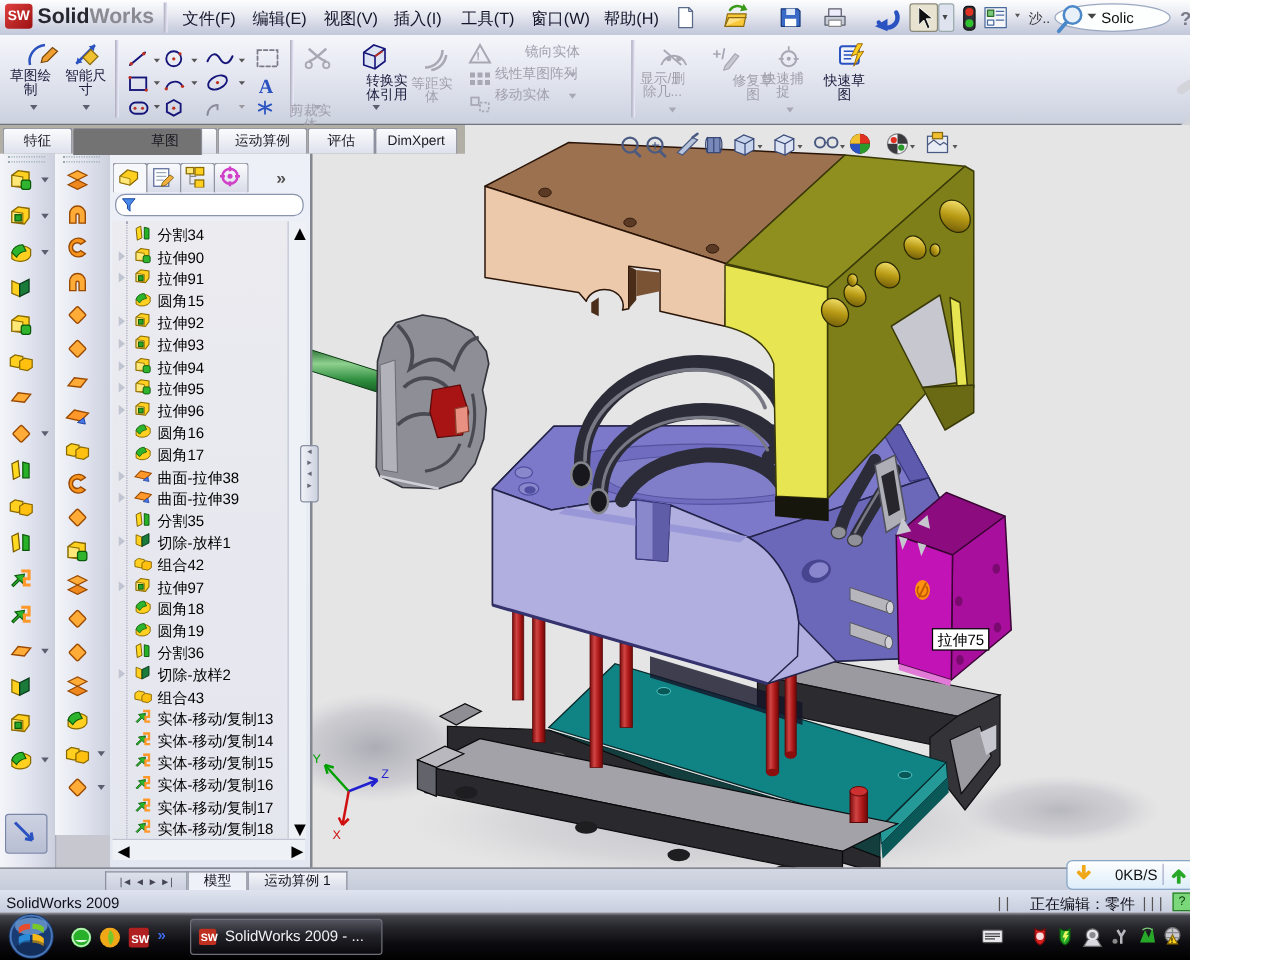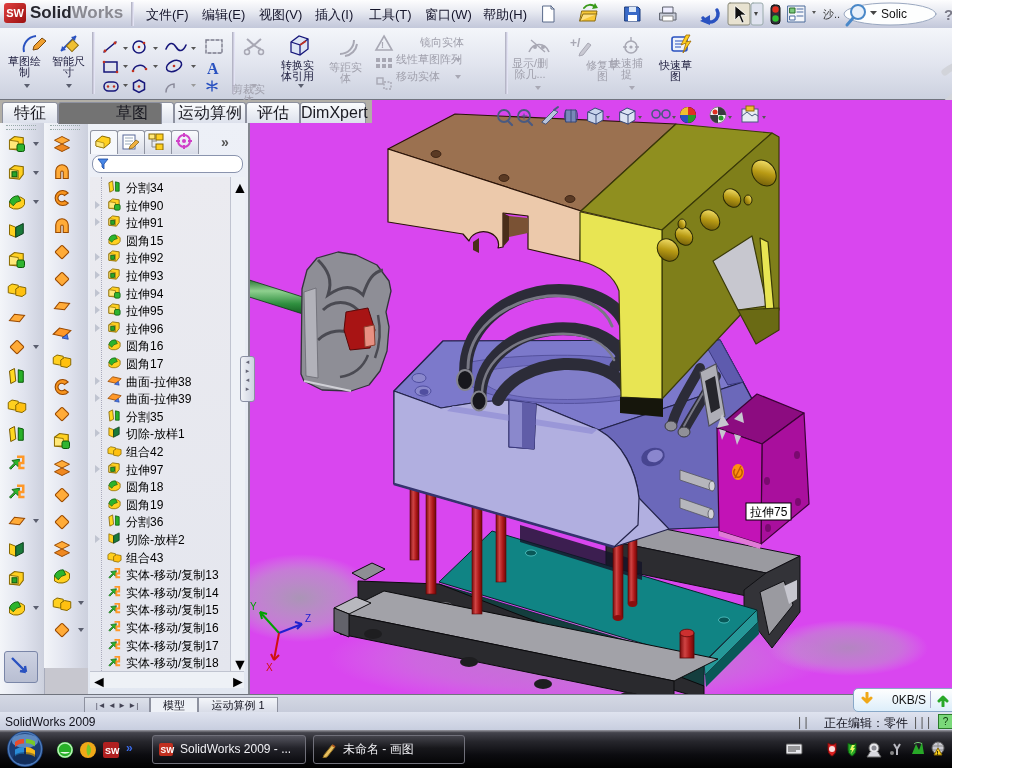--- a/index.html
+++ b/index.html
@@ -9,21 +9,21 @@
 #logotxt{left:30px;top:3px;font-size:17px;font-weight:bold;color:#26262e;}
 #logotxt span{color:#8a8a92;}
 .menu{top:6px;font-size:13px;color:#14142a;}
 .tbsep{top:2px;width:3px;height:24px;background:linear-gradient(90deg,#aab,#eef);}
 #cmdmgr{left:0;top:28px;width:1024px;height:71px;background:linear-gradient(180deg,#f4f6fa 0%,#e2e5ef 50%,#ccd1df 100%);border-bottom:2px solid #70747e;}
 .cmtext{position:absolute;font-size:11px;color:#202040;text-align:center;line-height:11px;white-space:nowrap;}
 .cmgray{color:#a0a0ac;}
 .cmdd{position:absolute;width:0;height:0;border-left:3px solid transparent;border-right:3px solid transparent;border-top:4px solid #5a5e6e;}
 .cmddg{border-top-color:#a8a8b4;}
 #tabstrip{left:0;top:100px;width:372px;height:23px;background:#b2afa7;}
-.tab{top:2px;height:20px;background:linear-gradient(180deg,#fbfcfd,#dde1ec);border:1px solid #8d919f;border-bottom:none;border-radius:3px 3px 0 0;font-size:16px;color:#1a1a22;text-align:center;line-height:20px;}
+.tab{top:2px;height:20px;background:linear-gradient(180deg,#fbfcfd,#dde1ec);border:1px solid #8d919f;border-bottom:none;border-radius:3px 3px 0 0;font-size:11px;color:#1a1a22;text-align:center;line-height:20px;}
 .tabactive{background:#737373;height:21px;z-index:3;padding-left:44px;}
 .vtb{top:123px;background:linear-gradient(90deg,#f3f5f9 0%,#e0e3ee 55%,#ccd0dd 100%);border-right:1px solid #a8acbc;}
 #treepanel{left:88px;top:123px;width:160px;height:571px;background:linear-gradient(180deg,#edf0f7,#e2e7f1);border-right:2px solid #83878f;}
 .ftab{top:7px;height:23px;background:linear-gradient(180deg,#fafbfd,#d8dce8);border:1px solid #9094a2;border-bottom:none;border-radius:3px 3px 0 0;}
 #filterbox{left:4px;top:32px;width:149px;height:16px;background:#fff;border:1px solid #8a94ae;border-radius:8px;}
 #treearea{left:2px;top:54px;width:140px;height:494px;background:linear-gradient(180deg,#ebebf0,#e4e6ee);overflow:hidden;}
 .titem{position:absolute;left:0;width:140px;height:18px;font-size:12px;color:#000;}
 .titem .txt{position:absolute;left:36px;top:2px;white-space:nowrap;}
 .texp{position:absolute;left:5px;top:5px;width:0;height:0;border-top:4px solid transparent;border-bottom:4px solid transparent;border-left:5px solid #c0c4d0;}
 #bottomrow{left:0;top:694px;width:1024px;height:18px;background:linear-gradient(180deg,#d4d8e4,#c6cbda);border-top:1px solid #70747e;}
@@ -211,21 +211,21 @@
         <circle cx="4" cy="16" r="2.5" fill="none" stroke="#a8a8b4" stroke-width="1.5"></circle>
         <circle cx="18" cy="16" r="2.5" fill="none" stroke="#a8a8b4" stroke-width="1.5"></circle>
       </svg>
       <div class="cmtext cmgray" style="left:232px;top:24px;margin-top:32px;">剪裁实<br>体</div>
       <div class="cmdd cmddg" style="left:251px;top:56px;"></div>
       <svg class="abs" style="left:287px;top:6px" width="24" height="24">
         <path d="M4,8 L12,2 L21,5 L21,15 L13,21 L4,18 Z" fill="#dce4f4" stroke="#16167a" stroke-width="1.3"></path>
         <path d="M4,8 L13,11 L13,21 M13,11 L21,5" fill="none" stroke="#16167a" stroke-width="1.3"></path>
         <path d="M13,11 l6,-4" stroke="#c03020" stroke-width="1.6"></path>
       </svg>
-      <div class="cmtext" style="left:281px;top:32px;font-family:Liberation Serif, serif;">转换实<br>体引用</div>
+      <div class="cmtext" style="left:293px;top:32px;font-family:Liberation Serif, serif;">转换实<br>体引用</div>
       <div class="cmdd" style="left:298px;top:56px;"></div>
       <svg class="abs" style="left:337px;top:8px" width="22" height="22">
         <path d="M3,18 a14,14 0 0 0 14,-14 M8,20 a14,14 0 0 0 12,-12" stroke="#a8a8b4" stroke-width="2" fill="none"></path>
       </svg>
       <div class="cmtext cmgray" style="left:329px;top:34px;">等距实<br>体</div>
       <svg class="abs" style="left:374px;top:6px" width="20" height="60">
         <path d="M10,2 L18,16 L2,16 Z" fill="none" stroke="#a8a8b4" stroke-width="1.6"></path>
         <text x="7" y="14" font-size="9" fill="#a8a8b4" font-weight="bold">!</text>
 <g fill="#a8a8b4">
           <rect x="2" y="24" width="4" height="4"></rect>
@@ -272,21 +272,21 @@
         <path d="M16,2 l-5,10 5,-2 -3,10 8,-12 -5,1 4,-7 Z" fill="#ffd020" stroke="#a06a00" stroke-width="0.8"></path>
       </svg>
       <div class="cmtext" style="left:659px;top:32px;">快速草<br>图</div>
       <svg class="abs" style="left:915px;top:30px" width="105" height="68" viewBox="0 0 105 68">
         <g fill="none" stroke="#d2d4da" stroke-width="7" stroke-linecap="round">
           <path d="M30,14 C45,2 62,4 60,16 C58,28 38,34 22,56 C40,40 66,38 62,52 C59,62 40,62 30,58"></path>
           <path d="M66,22 C80,12 98,14 96,26 C94,38 74,42 62,60 C78,46 102,44 98,56"></path>
         </g>
       </svg>
     </div>
-    <div id="viewport" class="abs" style="left:248px;top:100px;width:776px;height:594px;background:#d946ef;overflow:hidden;">
+    <div id="viewport" class="abs" style="left:248px;top:100px;width:776px;height:594px;background:#e5e5e5;overflow:hidden;">
       <svg class="abs" style="left:0;top:0" width="776" height="594" viewBox="0 0 776 594">
 <defs>
 <linearGradient id="goldh" x1="0" y1="1" x2="1" y2="0">
             <stop offset="0" stop-color="#5a4a06"></stop>
             <stop offset="0.5" stop-color="#b89a14"></stop>
             <stop offset="0.85" stop-color="#f0dc66"></stop>
           </linearGradient>
 <radialGradient id="shblob" cx="0.5" cy="0.5" r="0.5">
             <stop offset="0" stop-color="#a2a2ac" stop-opacity="0.85"></stop>
             <stop offset="0.65" stop-color="#b2b2bc" stop-opacity="0.5"></stop>
@@ -991,27 +991,20 @@
         <text x="49" y="12" font-size="9" font-weight="bold" fill="#fff">SW</text>
 <text x="70" y="10" font-size="12" font-weight="bold" fill="#3a6ae8">»</text>
 </svg>
       <div class="abs taskbtn" style="left:152px;width:152px;background:linear-gradient(180deg,#55555f,#23232a 45%,#0a0a0e);">
 <svg class="abs" style="left:6px;top:5px" width="17" height="17">
           <rect x="0" y="2" width="14" height="13" rx="2" fill="#c03020"></rect>
           <text x="1.5" y="12" font-size="8.5" font-weight="bold" fill="#fff">SW</text>
         </svg>
 <div class="abs" style="left:27px;top:0;">SolidWorks 2009 - ...</div>
       </div>
-      <div class="abs taskbtn" style="left:313px;width:150px;">
-<svg class="abs" style="left:7px;top:5px" width="17" height="17">
-          <path d="M3,14 l8,-10 3,2 -8,10 -4,1 Z" fill="#e8c060" stroke="#8a6a20"></path>
-          <path d="M11,4 l3,2" stroke="#b05a20" stroke-width="2"></path>
-        </svg>
-<div class="abs" style="left:29px;top:0;">未命名 - 画图</div>
-      </div>
       <svg class="abs" style="left:786px;top:10px" width="200" height="20">
 <rect x="0" y="4" width="16" height="10" rx="1" fill="#e8e8ec" stroke="#555"></rect>
         <path d="M2,7 h12 M2,9 h12 M2,11 h8" stroke="#444" stroke-width="1"></path>
 <path d="M42,3 c3,2 6,2 8,0 v7 c0,4 -4,6 -4,6 s-4,-2 -4,-6 Z" fill="#d82020" stroke="#7a0a0a"></path>
         <circle cx="46" cy="9" r="3" fill="#fff" opacity="0.85"></circle>
 <path d="M62,3 c3,2 6,2 8,0 v7 c0,4 -4,6 -4,6 s-4,-2 -4,-6 Z" fill="#28a828" stroke="#0a5a0a"></path>
         <path d="M66,5 l-2,5 2,0 -1,4 4,-6 -2,0 2,-3 Z" fill="#e8f860"></path>
 <circle cx="88" cy="8" r="5" fill="#e8e8ec" stroke="#666"></circle>
         <circle cx="88" cy="8" r="2.5" fill="#8a8a92"></circle>
         <path d="M84,12 l-3,5 h14 l-3,-5" fill="#d8d8de" stroke="#666"></path>

